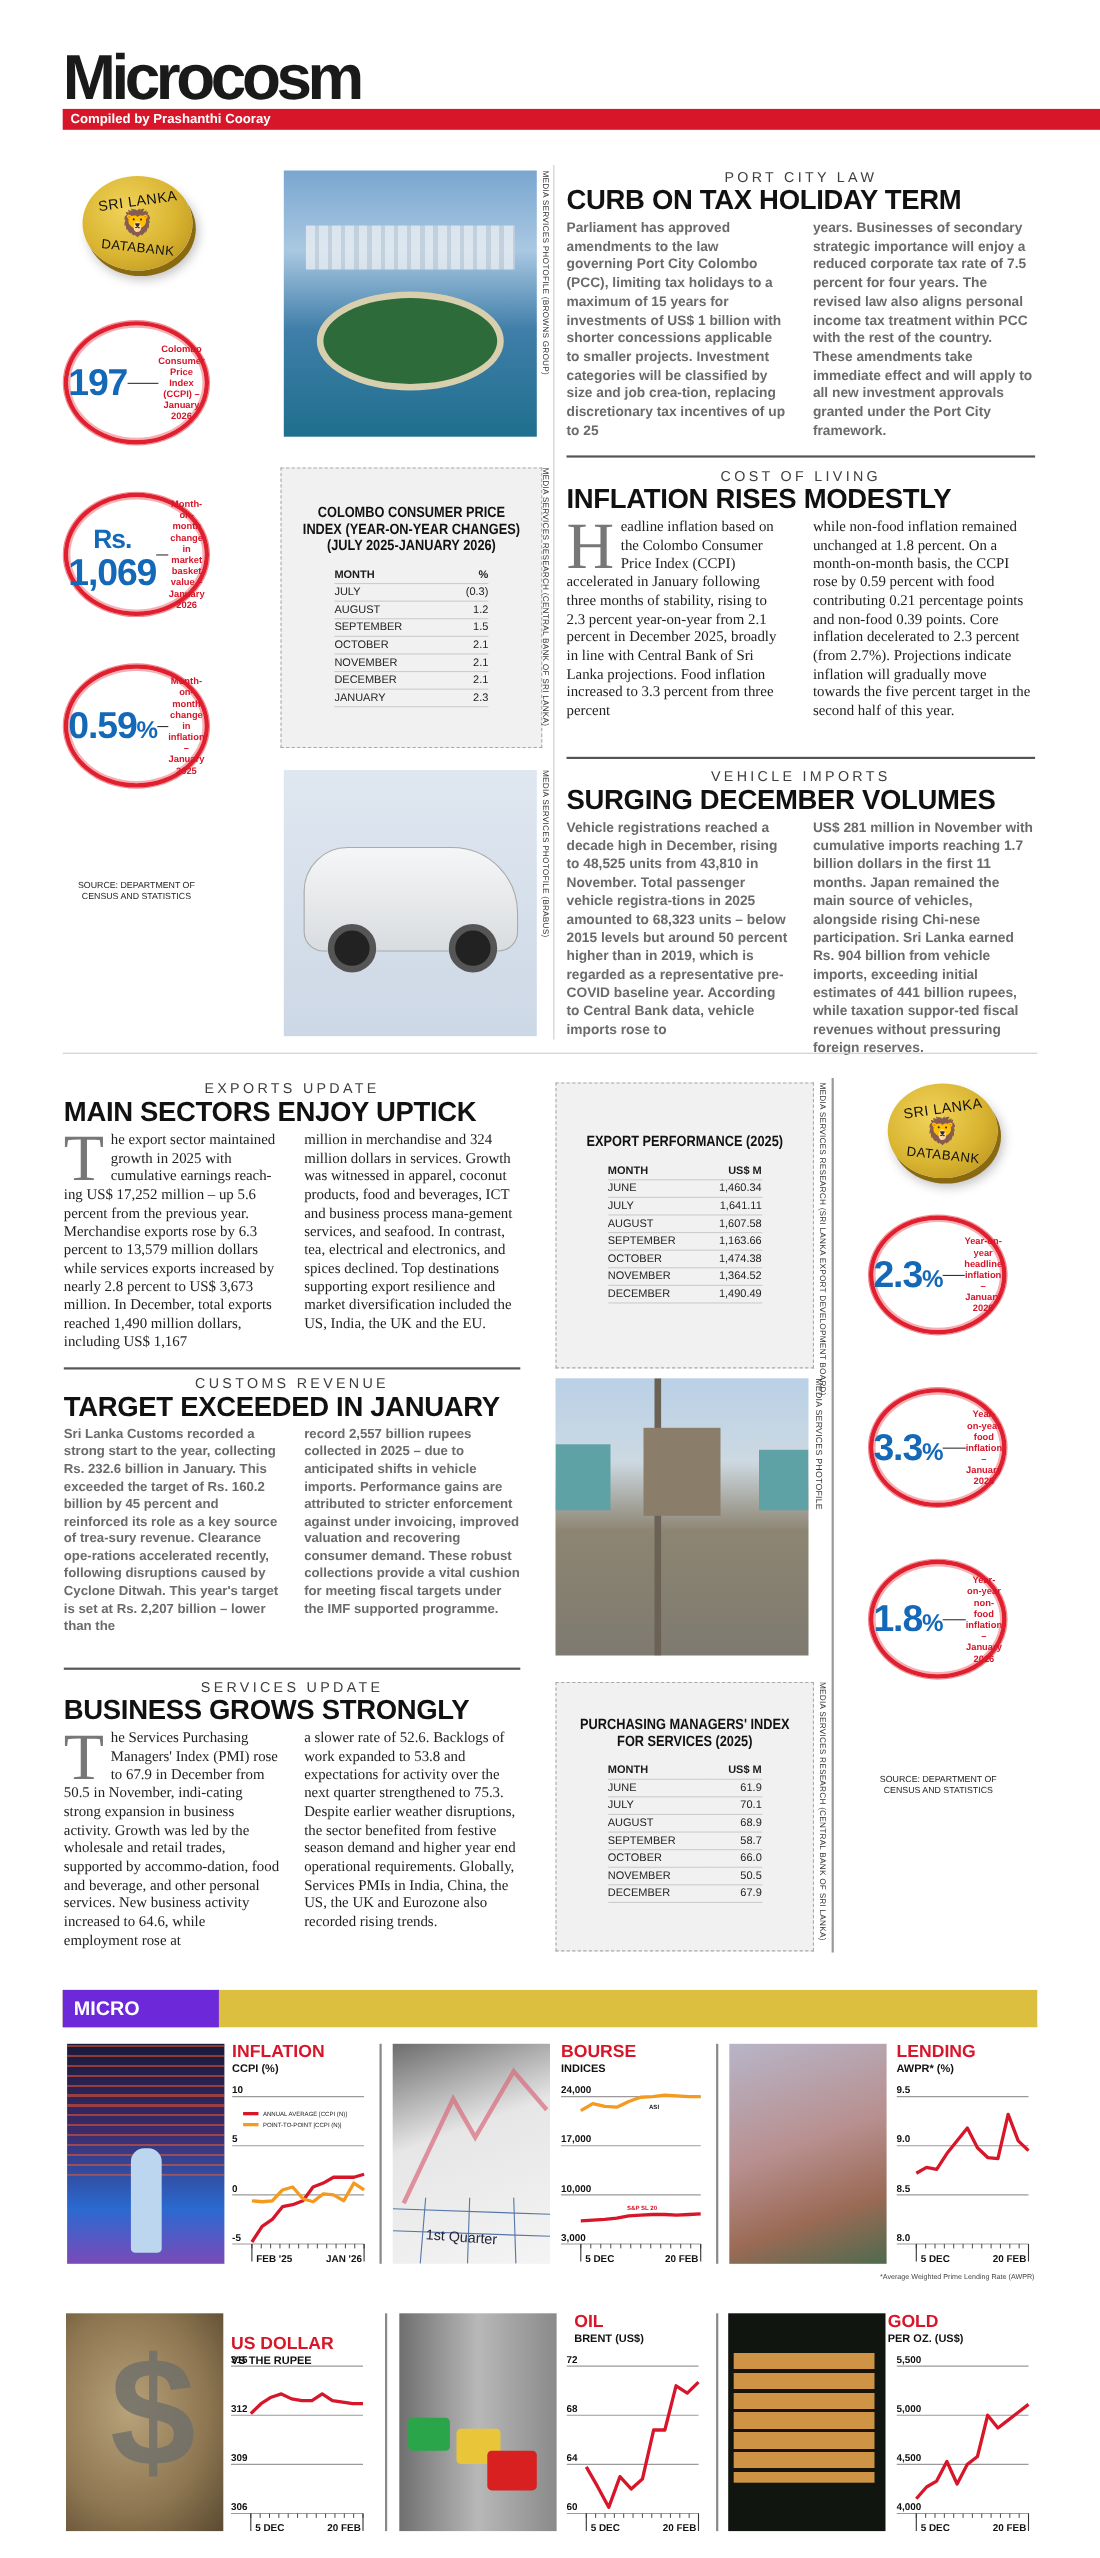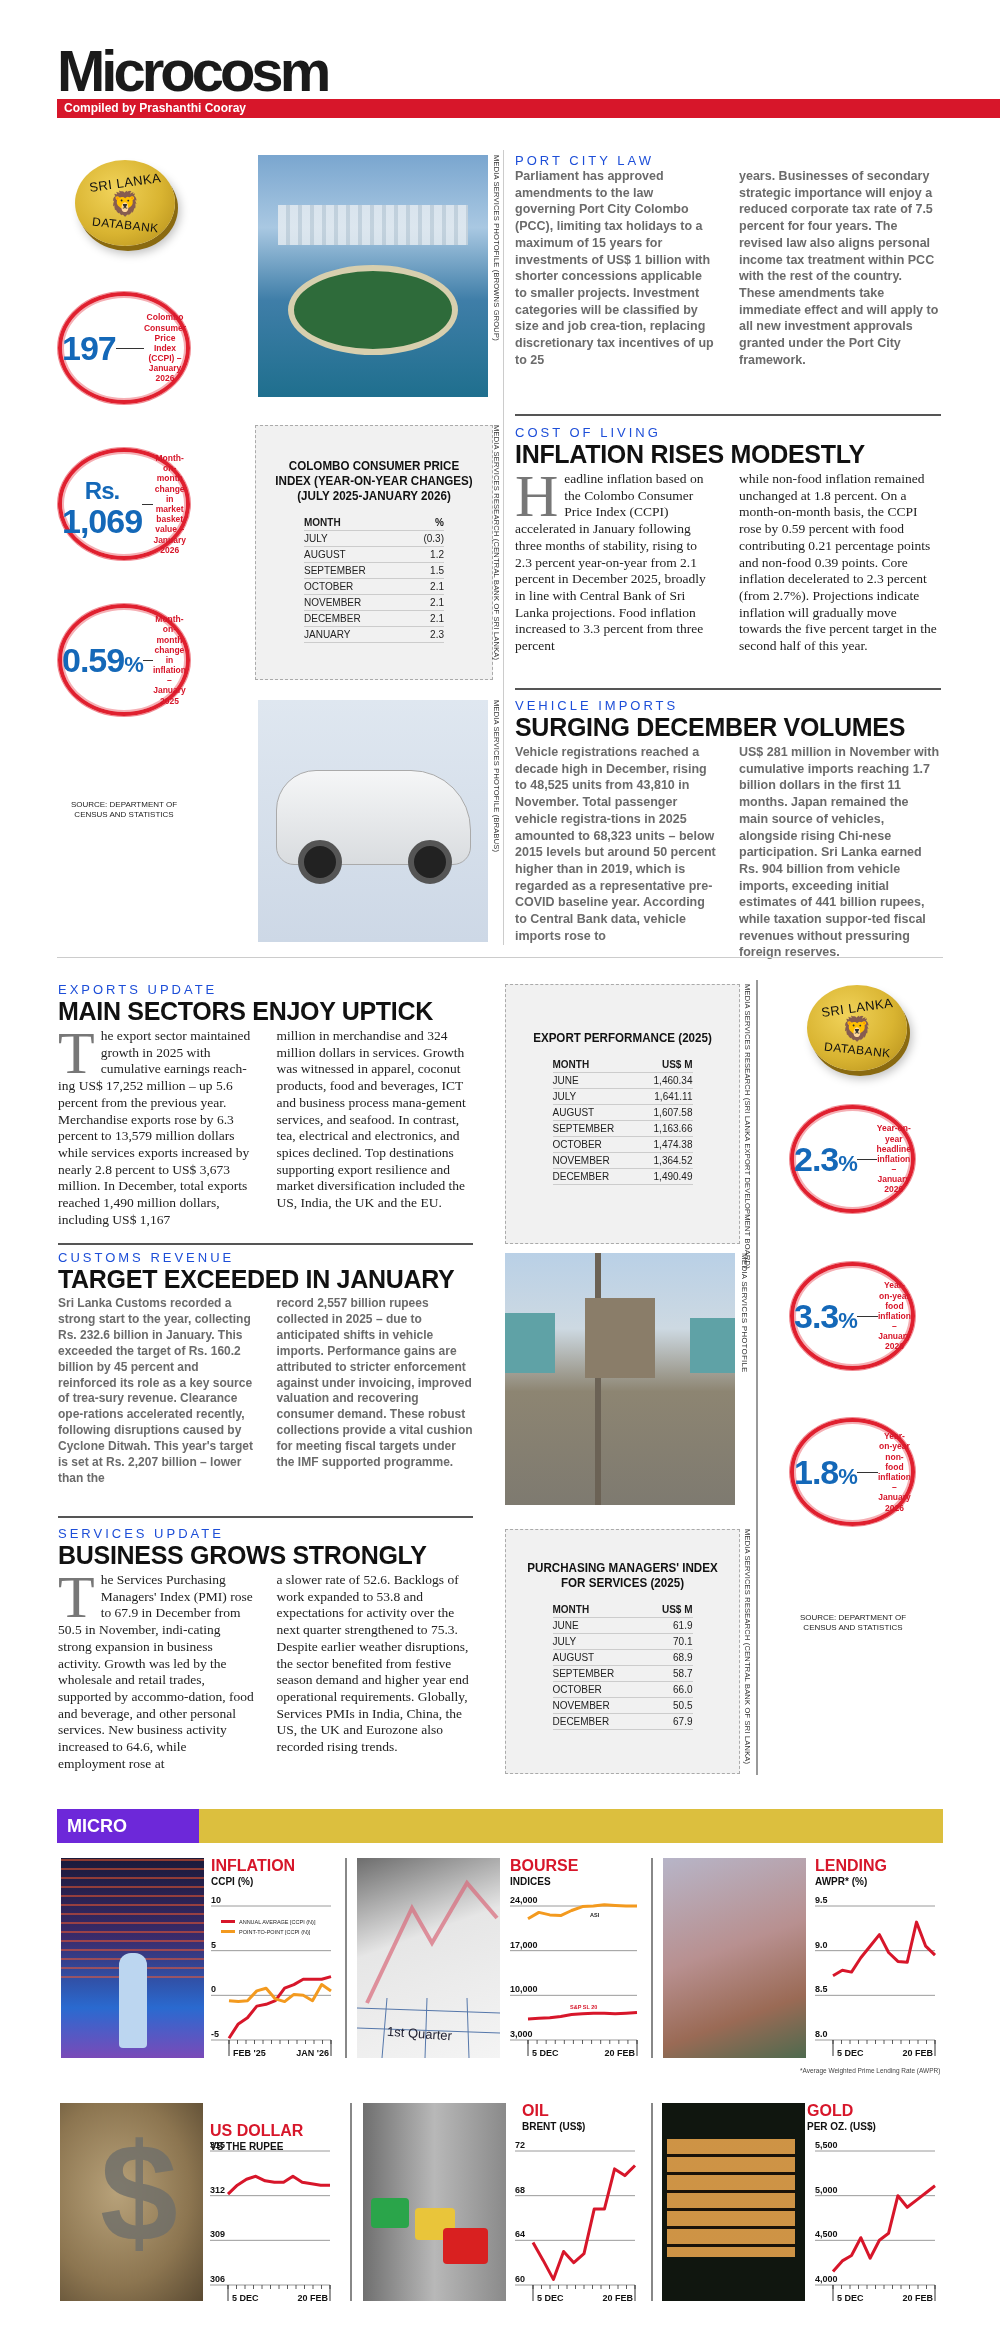--- a/index.html
+++ b/index.html
@@ -19,21 +19,21 @@
 
   
   .oval { width: 132px; height: 112px; border-radius: 50%; border: 4px solid #e0202f; box-shadow: 0 0 0 1px #f08a92, inset 0 0 0 2px #f5b0b5; display:flex; flex-direction:row; align-items:center; justify-content:center; text-align:center; }
   .oval .big { color: #1468b8; font-weight: 700; font-size: 34px; line-height: 1; letter-spacing:-1px; }
   .oval .big small { font-size: 22px; }
   .oval .rule { width: 104px; height: 1px; background:#333; margin: 6px 0 5px; }
   .oval .lbl { color: #d7162a; font-size: 8.5px; font-weight: 700; line-height: 1.2; width: 89px; }
   .source { font-size: 8px; text-align:center; color:#222; line-height:1.25; width:120px; }
 
   
-  .kicker { font-size: 13px; letter-spacing: 3px; color: #1d4ed8; font-weight: 400; }
+  .kicker { font-size: 13px; letter-spacing: 3px; color: #404040; font-weight: 400; text-align: center; }
   .headline { font-size: 25px; font-weight: 700; color: #111; line-height: 1; letter-spacing: -0.3px; }
   .sans-body { font-size: 12.5px; font-weight: 700; color: #6b6b6b; line-height: 16.7px; }
   .serif-body { font-family: "Liberation Serif", serif; font-size: 13.5px; color: #222; line-height: 16.7px; }
   .cols { display: grid; grid-template-columns: 1fr 1fr; column-gap: 22px; }
   .dropcap { float: left; font-family: "Liberation Serif", serif; font-size: 60px; line-height: 46px; color: #777; margin: 2px 6px 0 0; }
   .hrule { height: 2px; background: #555; }
 
   
   .photo { overflow: hidden; }
   .credit { writing-mode: vertical-rl; font-size: 7.5px; color: #333; letter-spacing: 0.2px; white-space: nowrap; }
@@ -84,20 +84,21 @@
 </div>
 <div class="abs source" style="left:64px;top:800px;">SOURCE: DEPARTMENT OF CENSUS AND STATISTICS</div>
 
 <div class="abs photo" style="left:258px;top:155px;width:230px;height:242px;background:linear-gradient(180deg,#7aa6cf 0%,#a9c8e2 30%,#3f7ea8 60%,#1f6f8e 100%);">
   <div style="position:absolute;left:20px;top:50px;width:190px;height:40px;background:repeating-linear-gradient(90deg,#e9eef2 0 8px,#c9d4dc 8px 12px);opacity:0.8"></div>
   <div style="position:absolute;left:30px;top:110px;width:170px;height:90px;border-radius:50%;background:#2e6b3a;border:6px solid #d7cfae;"></div>
 </div>
 <div class="abs credit" style="left:492px;top:155px;">MEDIA SERVICES PHOTOFILE (BROWNS GROUP)</div>
 <div class="abs" style="left:515px;top:153px;width:426px;">
   <div class="kicker">PORT CITY LAW</div>
+  <div class="headline" style="margin:2px 0 4px;">CURB ON TAX HOLIDAY TERM</div>
   <div class="cols sans-body">
     <p>Parliament has approved amendments to the law governing Port City Colombo (PCC), limiting tax holidays to a maximum of 15 years for investments of US$ 1 billion with shorter concessions applicable to smaller projects. Investment categories will be classified by size and job crea-tion, replacing discretionary tax incentives of up to 25</p>
     <p>years. Businesses of secondary strategic importance will enjoy a reduced corporate tax rate of 7.5 percent for four years. The revised law also aligns personal income tax treatment within PCC with the rest of the country. These amendments take immediate effect and will apply to all new investment approvals granted under the Port City framework.</p>
   </div>
 </div>
 <div class="abs hrule" style="left:515px;top:414px;width:426px;"></div>
 
 <div class="abs tbox" style="left:255px;top:425px;width:238px;height:255px;padding-top:32px;">
   <div class="ttitle">COLOMBO CONSUMER PRICE INDEX (YEAR-ON-YEAR CHANGES) (JULY 2025-JANUARY 2026)</div>
   <table class="tbl" style="margin-top:12px;">

